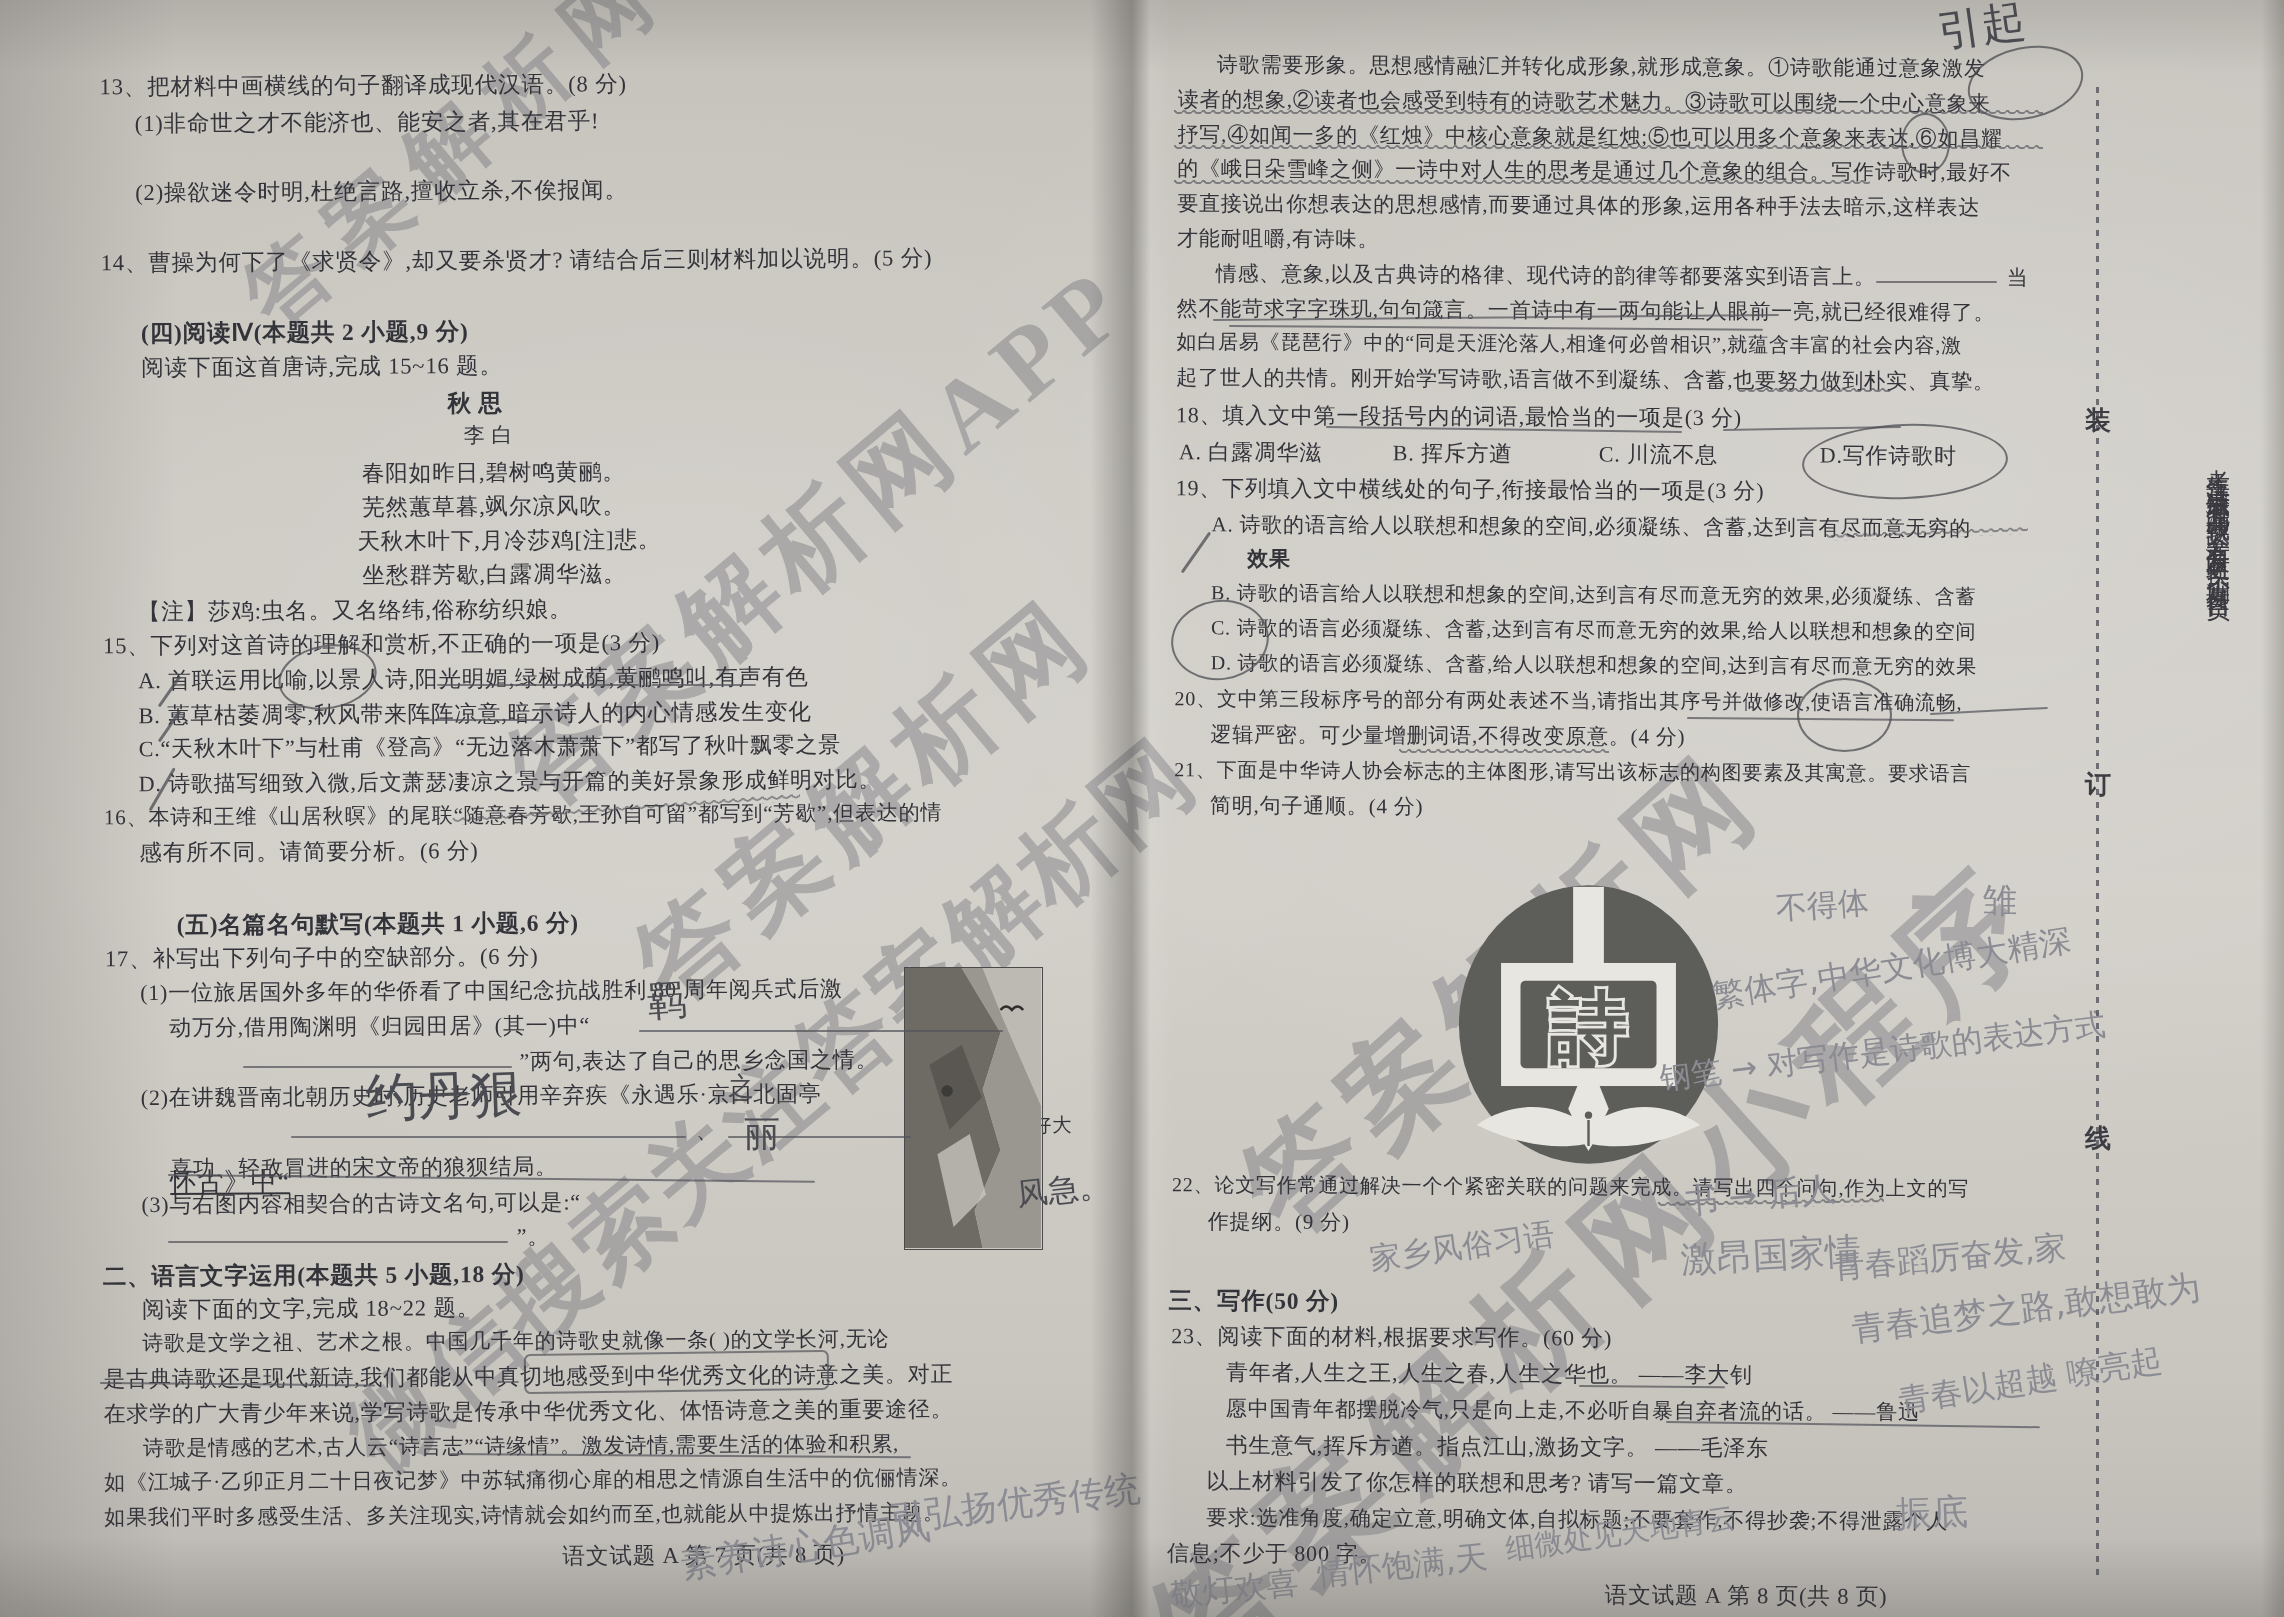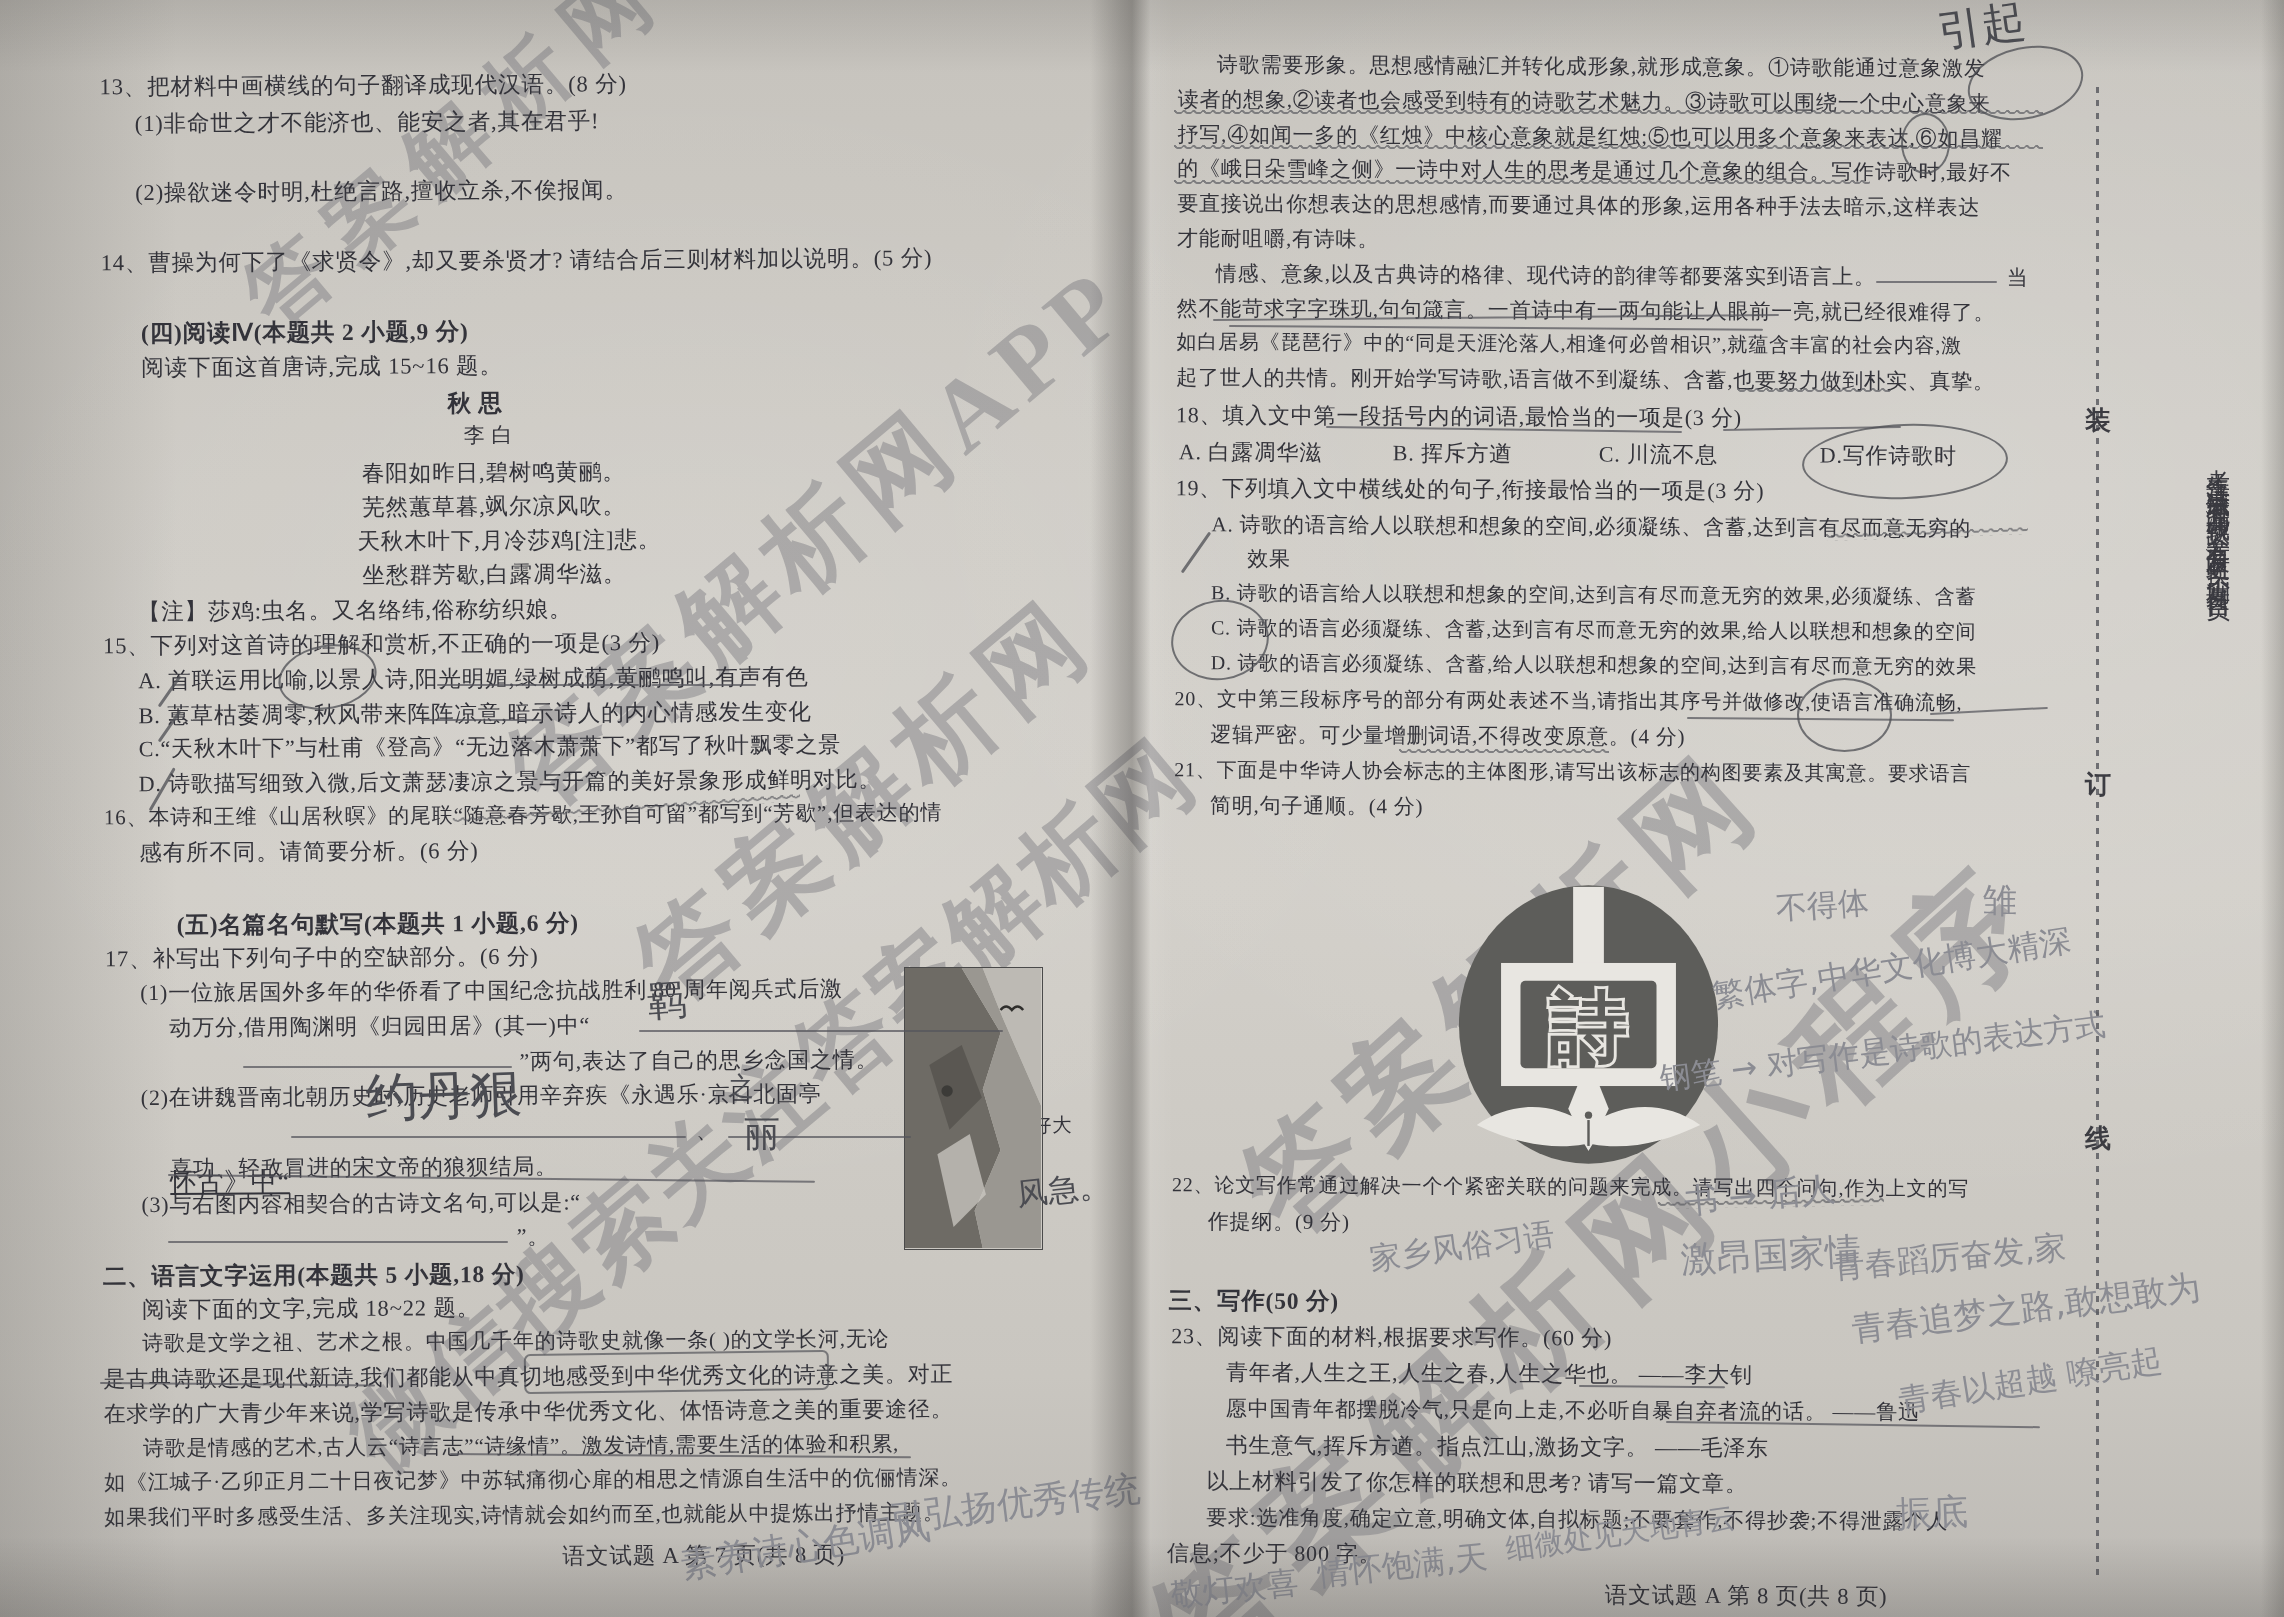--- a/index.html
+++ b/index.html
@@ -118,21 +118,21 @@
       <div class="line" style="left: 1174px; top: 294px; font-size: 21px;">然不能苛求字字珠玑,句句箴言。一首诗中有一两句能让人眼前一亮,就已经很难得了。</div>
       <div class="line" style="left: 1174px; top: 328px; font-size: 20px;">如白居易《琵琶行》中的“同是天涯沦落人,相逢何必曾相识”,就蕴含丰富的社会内容,激</div>
       <div class="line" style="left: 1174px; top: 363px; font-size: 21px;">起了世人的共情。刚开始学写诗歌,语言做不到凝练、含蓄,也要努力做到朴实、真挚。</div>
       <div class="line" style="left: 1174px; top: 400px; font-size: 22px;">18、填入文中第一段括号内的词语,最恰当的一项是(3 分)</div>
       <div class="line" style="left: 1177px; top: 437px; font-size: 22px;">A. 白露凋华滋</div>
       <div class="line" style="left: 1391px; top: 437px; font-size: 22px;">B. 挥斥方遒</div>
       <div class="line" style="left: 1597px; top: 437px; font-size: 22px;">C. 川流不息</div>
       <div class="line" style="left: 1818px; top: 437px; font-size: 22px;">D.写作诗歌时</div>
       <div class="line" style="left: 1174px; top: 473px; font-size: 22px;">19、下列填入文中横线处的句子,衔接最恰当的一项是(3 分)</div>
       <div class="line" style="left: 1210px; top: 510px; font-size: 21px;">A. 诗歌的语言给人以联想和想象的空间,必须凝练、含蓄,达到言有尽而意无穷的</div>
-      <div class="line" style="left: 1246px; top: 544px; font-size: 21px;">效果</div>
+      <div class="line" style="left: 1246px; top: 544px; font-size: 21px; font-weight: bold;">效果</div>
       <div class="line" style="left: 1210px; top: 579px; font-size: 20px;">B. 诗歌的语言给人以联想和想象的空间,达到言有尽而意无穷的效果,必须凝练、含蓄</div>
       <div class="line" style="left: 1210px; top: 614px; font-size: 20px;">C. 诗歌的语言必须凝练、含蓄,达到言有尽而意无穷的效果,给人以联想和想象的空间</div>
       <div class="line" style="left: 1210px; top: 649px; font-size: 20px;">D. 诗歌的语言必须凝练、含蓄,给人以联想和想象的空间,达到言有尽而意无穷的效果</div>
       <div class="line" style="left: 1174px; top: 685px; font-size: 20px;">20、文中第三段标序号的部分有两处表述不当,请指出其序号并做修改,使语言准确流畅,</div>
       <div class="line" style="left: 1210px; top: 720px; font-size: 21px;">逻辑严密。可少量增删词语,不得改变原意。(4 分)</div>
       <div class="line" style="left: 1174px; top: 756px; font-size: 20px;">21、下面是中华诗人协会标志的主体图形,请写出该标志的构图要素及其寓意。要求语言</div>
       <div class="line" style="left: 1210px; top: 791px; font-size: 21px;">简明,句子通顺。(4 分)</div>
       <div class="line" style="left: 1174px; top: 1171px; font-size: 20px;">22、论文写作常通过解决一个个紧密关联的问题来完成。请写出四个问句,作为上文的写</div>
       <div class="line" style="left: 1210px; top: 1207px; font-size: 21px;">作提纲。(9 分)</div>
       <div class="line bold" style="left: 1171px; top: 1284px; font-size: 23.5px;">三、写作(50 分)</div>

